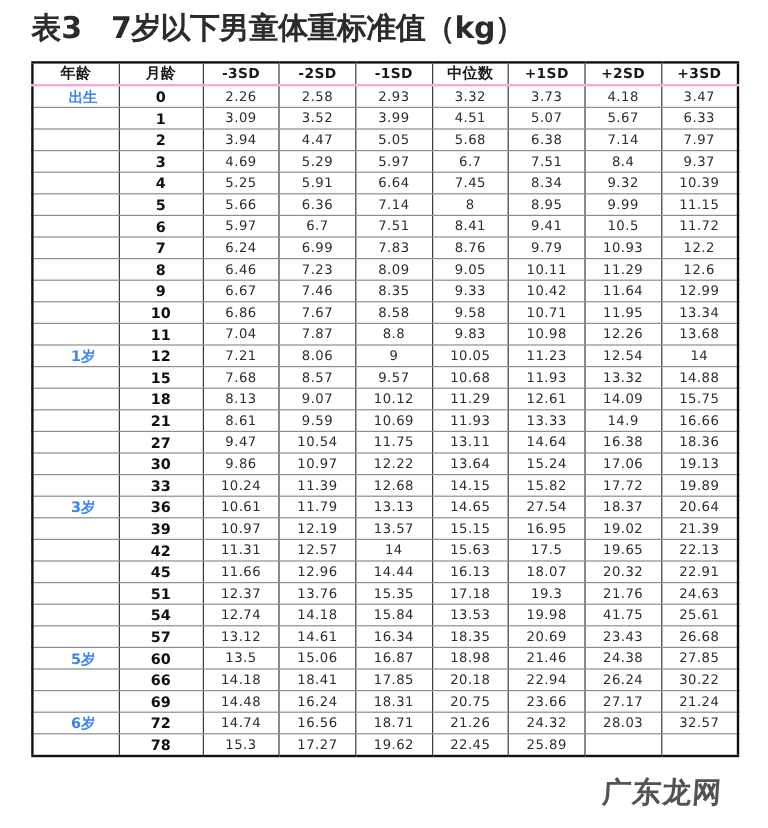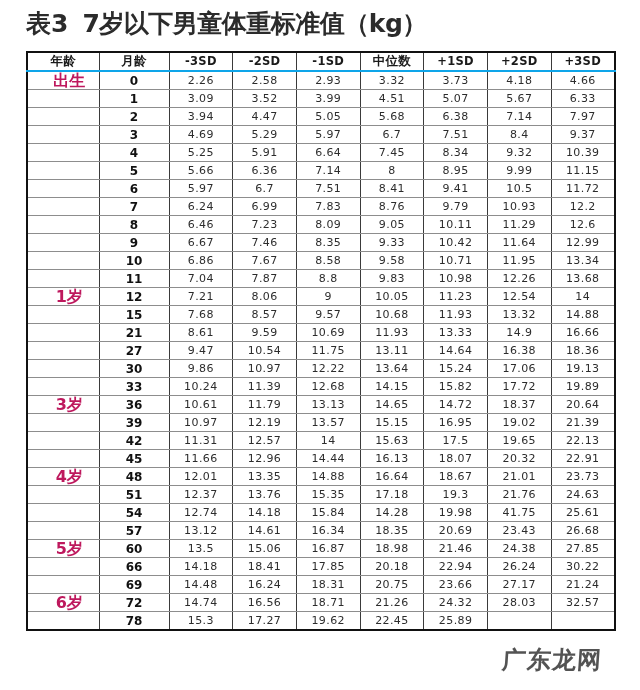--- a/index.html
+++ b/index.html
@@ -37,21 +37,21 @@
     font-size: 25px;
     font-weight: 700;
     color: #2b2b2b;
     letter-spacing: 0px;
   }
   .title-main {
     font-family: "DejaVu Sans", sans-serif;
     font-size: 25px;
     font-weight: 700;
     color: #2b2b2b;
-    margin-left: 14px;
+    margin-left: 24px;
     letter-spacing: -0.5px;
   }
 
   
   .table-wrap {
     position: absolute;
     left: 26px;
     top: 51px;
     width: 588px;
   }
@@ -78,31 +78,31 @@
     font-family: "DejaVu Sans", sans-serif;
     font-size: 11px;
     color: #1a1a1a;
     line-height: 1;
     white-space: nowrap;
     overflow: hidden;
   }
   table.growth thead th {
     font-weight: 700;
     border-top: 2px solid #111;
-    border-bottom: 2px solid #0ea5e9;
+    border-bottom: 2px solid #f9a8d4;
     font-size: 11.5px;
     letter-spacing: 0.3px;
   }
   table.growth thead th.hdr-cjk {
     font-size: 12.5px;
   }
   table.growth td.age-cell {
     font-weight: 700;
-    font-size: 16px;
-    color: #be185d;
+    font-size: 12px;
+    color: #3b82f6;
     padding-left: 12px;
   }
   table.growth td.month-cell {
     font-weight: 700;
     font-size: 12px;
     color: #111;
   }
   table.growth td.val {
     color: #2c2c2c;
     letter-spacing: 0.4px;
@@ -181,21 +181,21 @@
       <tbody id="table-body">
           <tr>
             <td class="age-cell">出生</td>
             <td class="month-cell">0</td>
             <td class="val">2.26</td>
             <td class="val">2.58</td>
             <td class="val">2.93</td>
             <td class="val">3.32</td>
             <td class="val">3.73</td>
             <td class="val">4.18</td>
-            <td class="val">4.66</td>
+            <td class="val">3.47</td>
           </tr>
           <tr>
             <td class="age-cell"></td>
             <td class="month-cell">1</td>
             <td class="val">3.09</td>
             <td class="val">3.52</td>
             <td class="val">3.99</td>
             <td class="val">4.51</td>
             <td class="val">5.07</td>
             <td class="val">5.67</td>
@@ -328,20 +328,31 @@
             <td class="val">7.68</td>
             <td class="val">8.57</td>
             <td class="val">9.57</td>
             <td class="val">10.68</td>
             <td class="val">11.93</td>
             <td class="val">13.32</td>
             <td class="val">14.88</td>
           </tr>
           <tr>
             <td class="age-cell"></td>
+            <td class="month-cell">18</td>
+            <td class="val">8.13</td>
+            <td class="val">9.07</td>
+            <td class="val">10.12</td>
+            <td class="val">11.29</td>
+            <td class="val">12.61</td>
+            <td class="val">14.09</td>
+            <td class="val">15.75</td>
+          </tr>
+          <tr>
+            <td class="age-cell"></td>
             <td class="month-cell">21</td>
             <td class="val">8.61</td>
             <td class="val">9.59</td>
             <td class="val">10.69</td>
             <td class="val">11.93</td>
             <td class="val">13.33</td>
             <td class="val">14.9</td>
             <td class="val">16.66</td>
           </tr>
           <tr>
@@ -377,21 +388,21 @@
             <td class="val">17.72</td>
             <td class="val">19.89</td>
           </tr>
           <tr class="year-row">
             <td class="age-cell">3岁</td>
             <td class="month-cell">36</td>
             <td class="val">10.61</td>
             <td class="val">11.79</td>
             <td class="val">13.13</td>
             <td class="val">14.65</td>
-            <td class="val">14.72</td>
+            <td class="val">27.54</td>
             <td class="val">18.37</td>
             <td class="val">20.64</td>
           </tr>
           <tr>
             <td class="age-cell"></td>
             <td class="month-cell">39</td>
             <td class="val">10.97</td>
             <td class="val">12.19</td>
             <td class="val">13.57</td>
             <td class="val">15.15</td>
@@ -414,49 +425,38 @@
             <td class="age-cell"></td>
             <td class="month-cell">45</td>
             <td class="val">11.66</td>
             <td class="val">12.96</td>
             <td class="val">14.44</td>
             <td class="val">16.13</td>
             <td class="val">18.07</td>
             <td class="val">20.32</td>
             <td class="val">22.91</td>
           </tr>
-          <tr class="year-row">
-            <td class="age-cell">4岁</td>
-            <td class="month-cell">48</td>
-            <td class="val">12.01</td>
-            <td class="val">13.35</td>
-            <td class="val">14.88</td>
-            <td class="val">16.64</td>
-            <td class="val">18.67</td>
-            <td class="val">21.01</td>
-            <td class="val">23.73</td>
-          </tr>
           <tr>
             <td class="age-cell"></td>
             <td class="month-cell">51</td>
             <td class="val">12.37</td>
             <td class="val">13.76</td>
             <td class="val">15.35</td>
             <td class="val">17.18</td>
             <td class="val">19.3</td>
             <td class="val">21.76</td>
             <td class="val">24.63</td>
           </tr>
           <tr>
             <td class="age-cell"></td>
             <td class="month-cell">54</td>
             <td class="val">12.74</td>
             <td class="val">14.18</td>
             <td class="val">15.84</td>
-            <td class="val">14.28</td>
+            <td class="val">13.53</td>
             <td class="val">19.98</td>
             <td class="val">41.75</td>
             <td class="val">25.61</td>
           </tr>
           <tr>
             <td class="age-cell"></td>
             <td class="month-cell">57</td>
             <td class="val">13.12</td>
             <td class="val">14.61</td>
             <td class="val">16.34</td>

